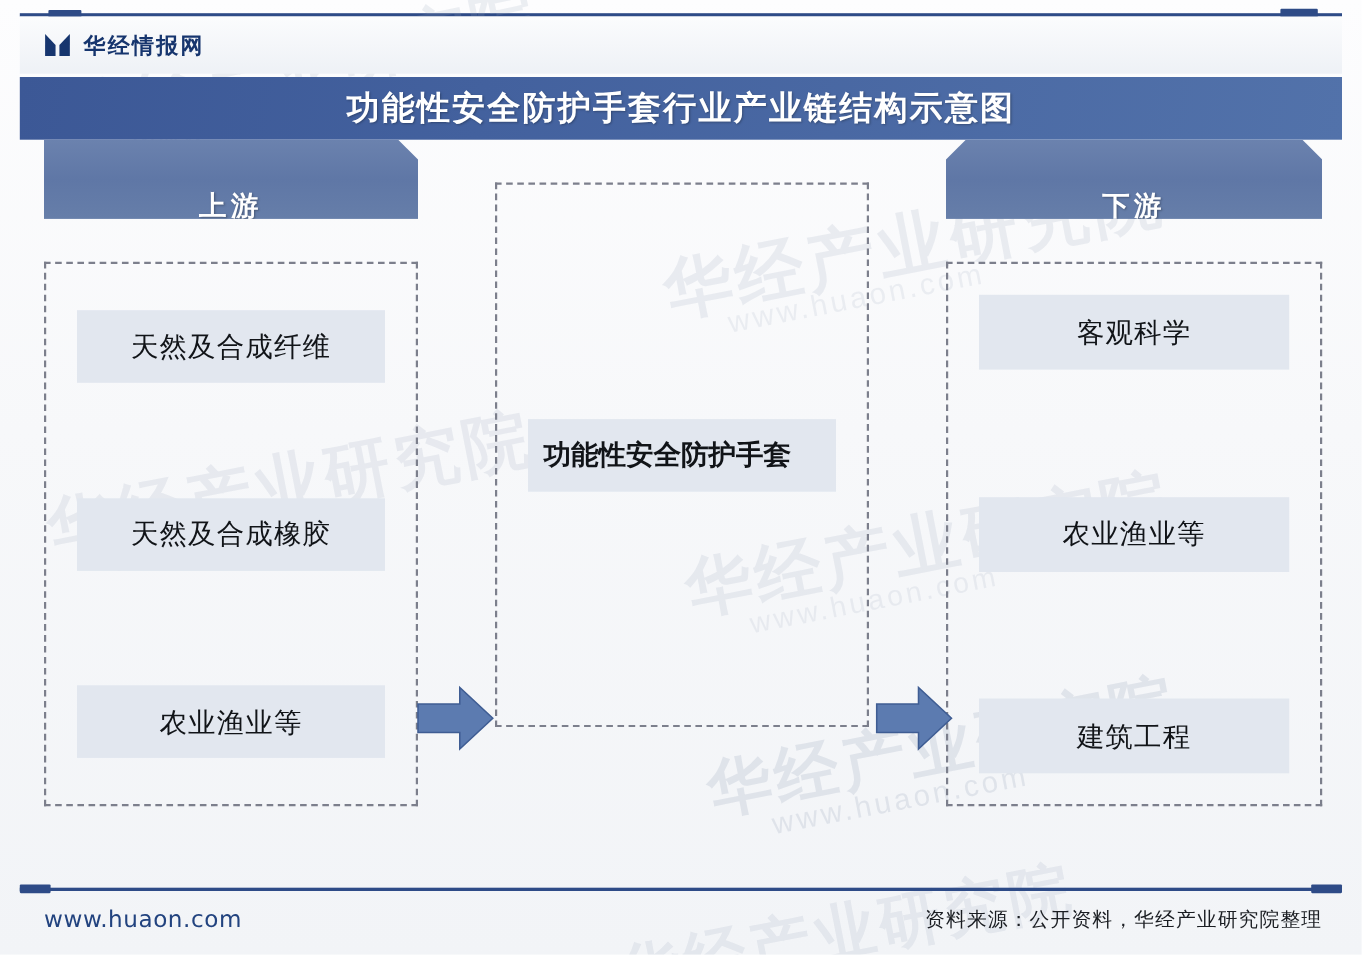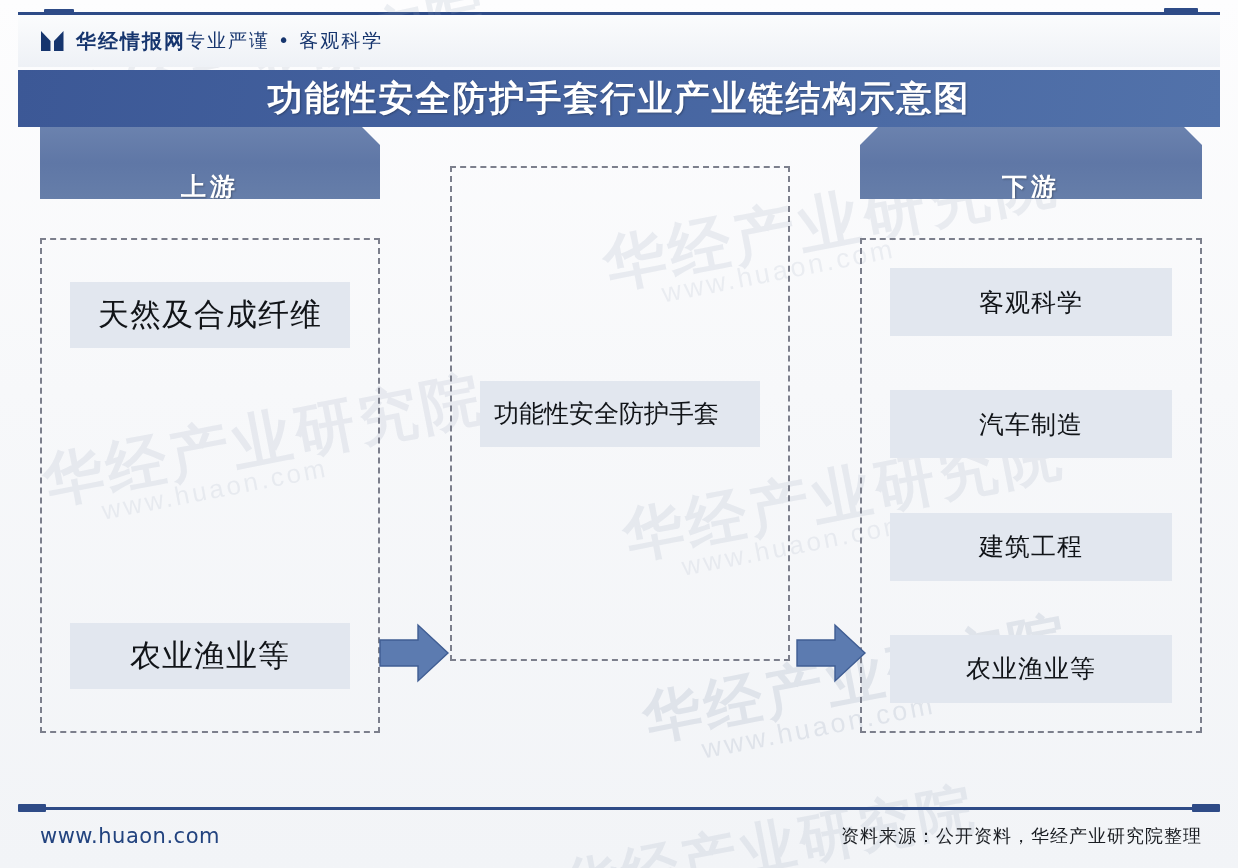--- a/index.html
+++ b/index.html
@@ -57,21 +57,21 @@
   
   .titlebar{
     position:absolute;left:18px;top:70px;width:1202px;height:57px;
     background:linear-gradient(100deg,#3c5896 0%,#43619e 35%,#5272aa 100%);
     display:flex;align-items:center;justify-content:center;
     z-index:3;
   }
   .titlebar h1{
     margin:0;
     font-family:"DejaVu Sans","Liberation Sans",sans-serif;
-    font-size:35px;font-weight:700;color:#ffffff;letter-spacing:2px;
+    font-size:30px;font-weight:700;color:#ffffff;letter-spacing:2px;
     text-shadow:1px 1px 2px rgba(0,0,0,.28);
     white-space:nowrap;
   }
 
   
   .board{position:absolute;left:0;top:127px;width:1238px;height:670px;z-index:2;}
 
   .col{position:absolute;top:0;}
   .col-up{left:40px;width:340px;}
   .col-mid{left:450px;width:340px;}
@@ -104,22 +104,22 @@
 
   .item{
     background:#e2e7ef;
     display:flex;align-items:center;
     box-sizing:border-box;
     color:#111418;
     font-family:"DejaVu Sans","Liberation Sans",sans-serif;
   }
   .item.left{justify-content:flex-start;}
 
-  .col-up .item{height:66px;font-size:31px;letter-spacing:1px;padding:0 12px;justify-content:center;}
-  .col-mid .item{min-height:66px;font-size:25px;letter-spacing:0px;padding:8px 14px;line-height:1.25;}
+  .col-up .item{height:66px;font-size:25px;letter-spacing:1px;padding:0 12px;justify-content:center;}
+  .col-mid .item{min-height:66px;font-size:25px;letter-spacing:0px;padding:8px 14px;line-height:1.25;font-weight:bold;}
   .col-down .item{height:68px;font-size:25px;letter-spacing:1px;padding:0 12px;justify-content:center;}
 
   
   .arrow{position:absolute;z-index:4;}
   .arrow svg{display:block;}
   .arrow-1{left:378px;top:495px;}
   .arrow-2{left:795px;top:495px;}
 
   
   .footline{
@@ -172,54 +172,53 @@
   </div>
 
   <div class="header">
     <div class="brand">
       <svg class="brand-mark" viewBox="0 0 25 22">
         <path d="M1 1 L1 21 L10.5 21 L10.5 11 Z" fill="#16356e"></path>
         <path d="M23.5 1 L23.5 21 L14 21 L14 11 Z" fill="#16356e"></path>
       </svg>
       <span class="brand-text">华经情报网</span>
     </div>
-    <div class="tagline">专业严谨 • 客观科学</div>
   </div>
 
   <div class="titlebar">
     <h1>功能性安全防护手套行业产业链结构示意图</h1>
   </div>
 
   <div class="board">
 
     <div class="col col-up">
       <div class="stage-head chamfer-r">
         <span>上游</span>
       </div>
       <div class="dashbox up">
         <div class="item">天然及合成纤维</div>
+        <div class="item">天然及合成橡胶</div>
         <div class="item">农业渔业等</div>
       </div>
     </div>
 
     <div class="col col-mid">
       <div class="dashbox mid">
         <div class="item left">功能性安全防护手套</div>
       </div>
     </div>
 
     <div class="col col-down">
       <div class="stage-head chamfer-lr">
         <span>下游</span>
       </div>
       <div class="dashbox down">
         <div class="item">客观科学</div>
-        <div class="item">汽车制造</div>
+        <div class="item">农业渔业等</div>
         <div class="item">建筑工程</div>
-        <div class="item">农业渔业等</div>
       </div>
     </div>
 
     <div class="arrow arrow-1">
       <svg width="72" height="62" viewBox="0 0 72 62">
         <polygon points="2,18 40,18 40,3 70,31 40,59 40,44 2,44" fill="#5c7bb0" stroke="#3f5d93" stroke-width="1.4"></polygon>
       </svg>
     </div>
     <div class="arrow arrow-2">
       <svg width="72" height="62" viewBox="0 0 72 62">

